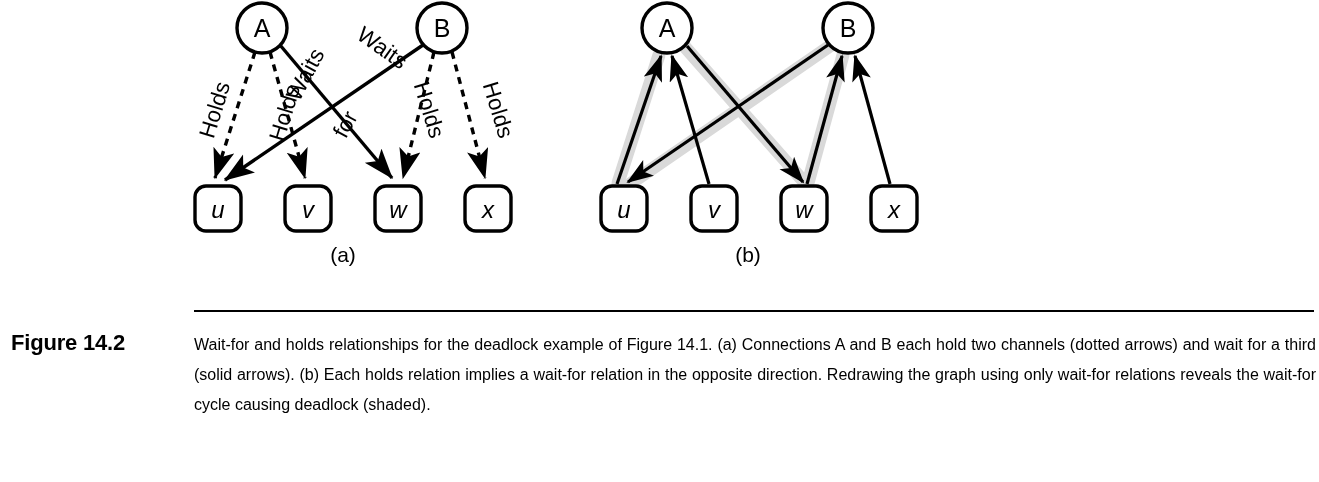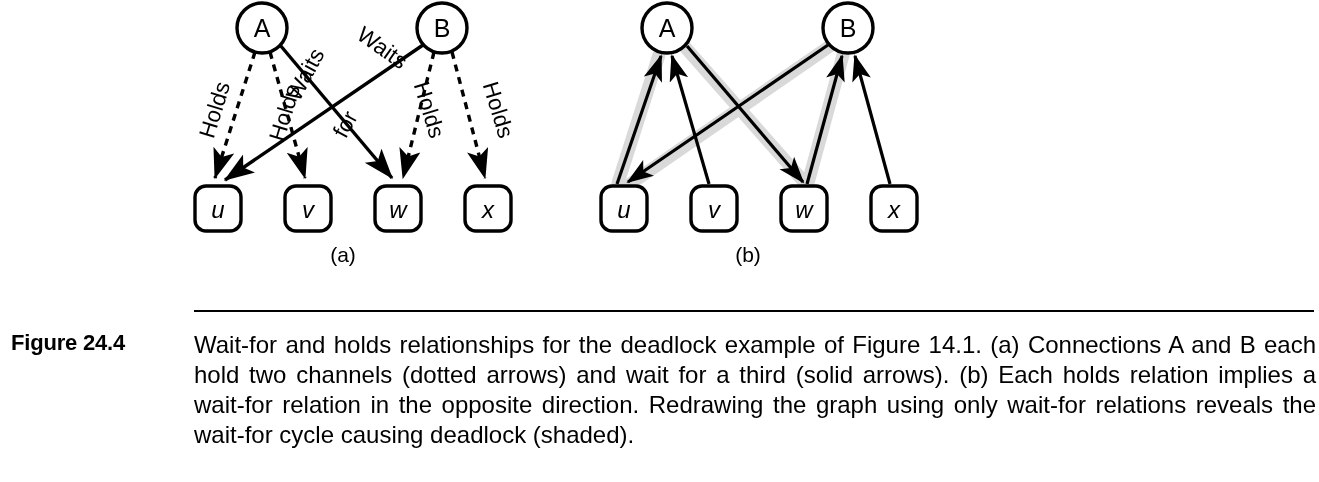--- a/index.html
+++ b/index.html
@@ -63,21 +63,21 @@
     font-size: 22px;
     letter-spacing: -0.2px;
     color: #000;
   }
   #caption-text {
     position: absolute;
     left: 194px;
     top: 30px;
     width: 1122px;
     font-family: "Liberation Sans", sans-serif;
-    font-size: 24px;
+    font-size: 16px;
     line-height: 30px;
     color: #000;
     text-align: justify;
     text-justify: inter-word;
   }
   svg text { user-select: none; }
 </style>
 </head>
 <body>
 
@@ -194,17 +194,17 @@
         <text x="894" y="218" text-anchor="middle" font-style="italic" font-family="Liberation Sans, sans-serif" font-size="24" fill="#000">x</text>
       </g>
     </g>
   </svg>
 
   <div class="subfig-label" id="label-a">(a)</div>
   <div class="subfig-label" id="label-b">(b)</div>
 
   <div id="caption-block">
     <div id="caption-rule"></div>
-    <div id="figure-number">Figure 24.4</div>
+    <div id="figure-number">Figure 14.2</div>
     <div id="caption-text">Wait-for and holds relationships for the deadlock example of Figure 14.1. (a) Connections A and B each hold two channels (dotted arrows) and wait for a third (solid arrows). (b) Each holds relation implies a wait-for relation in the opposite direction. Redrawing the graph using only wait-for relations reveals the wait-for cycle causing deadlock (shaded).</div>
   </div>
 
 </div>
 
 </body></html>

